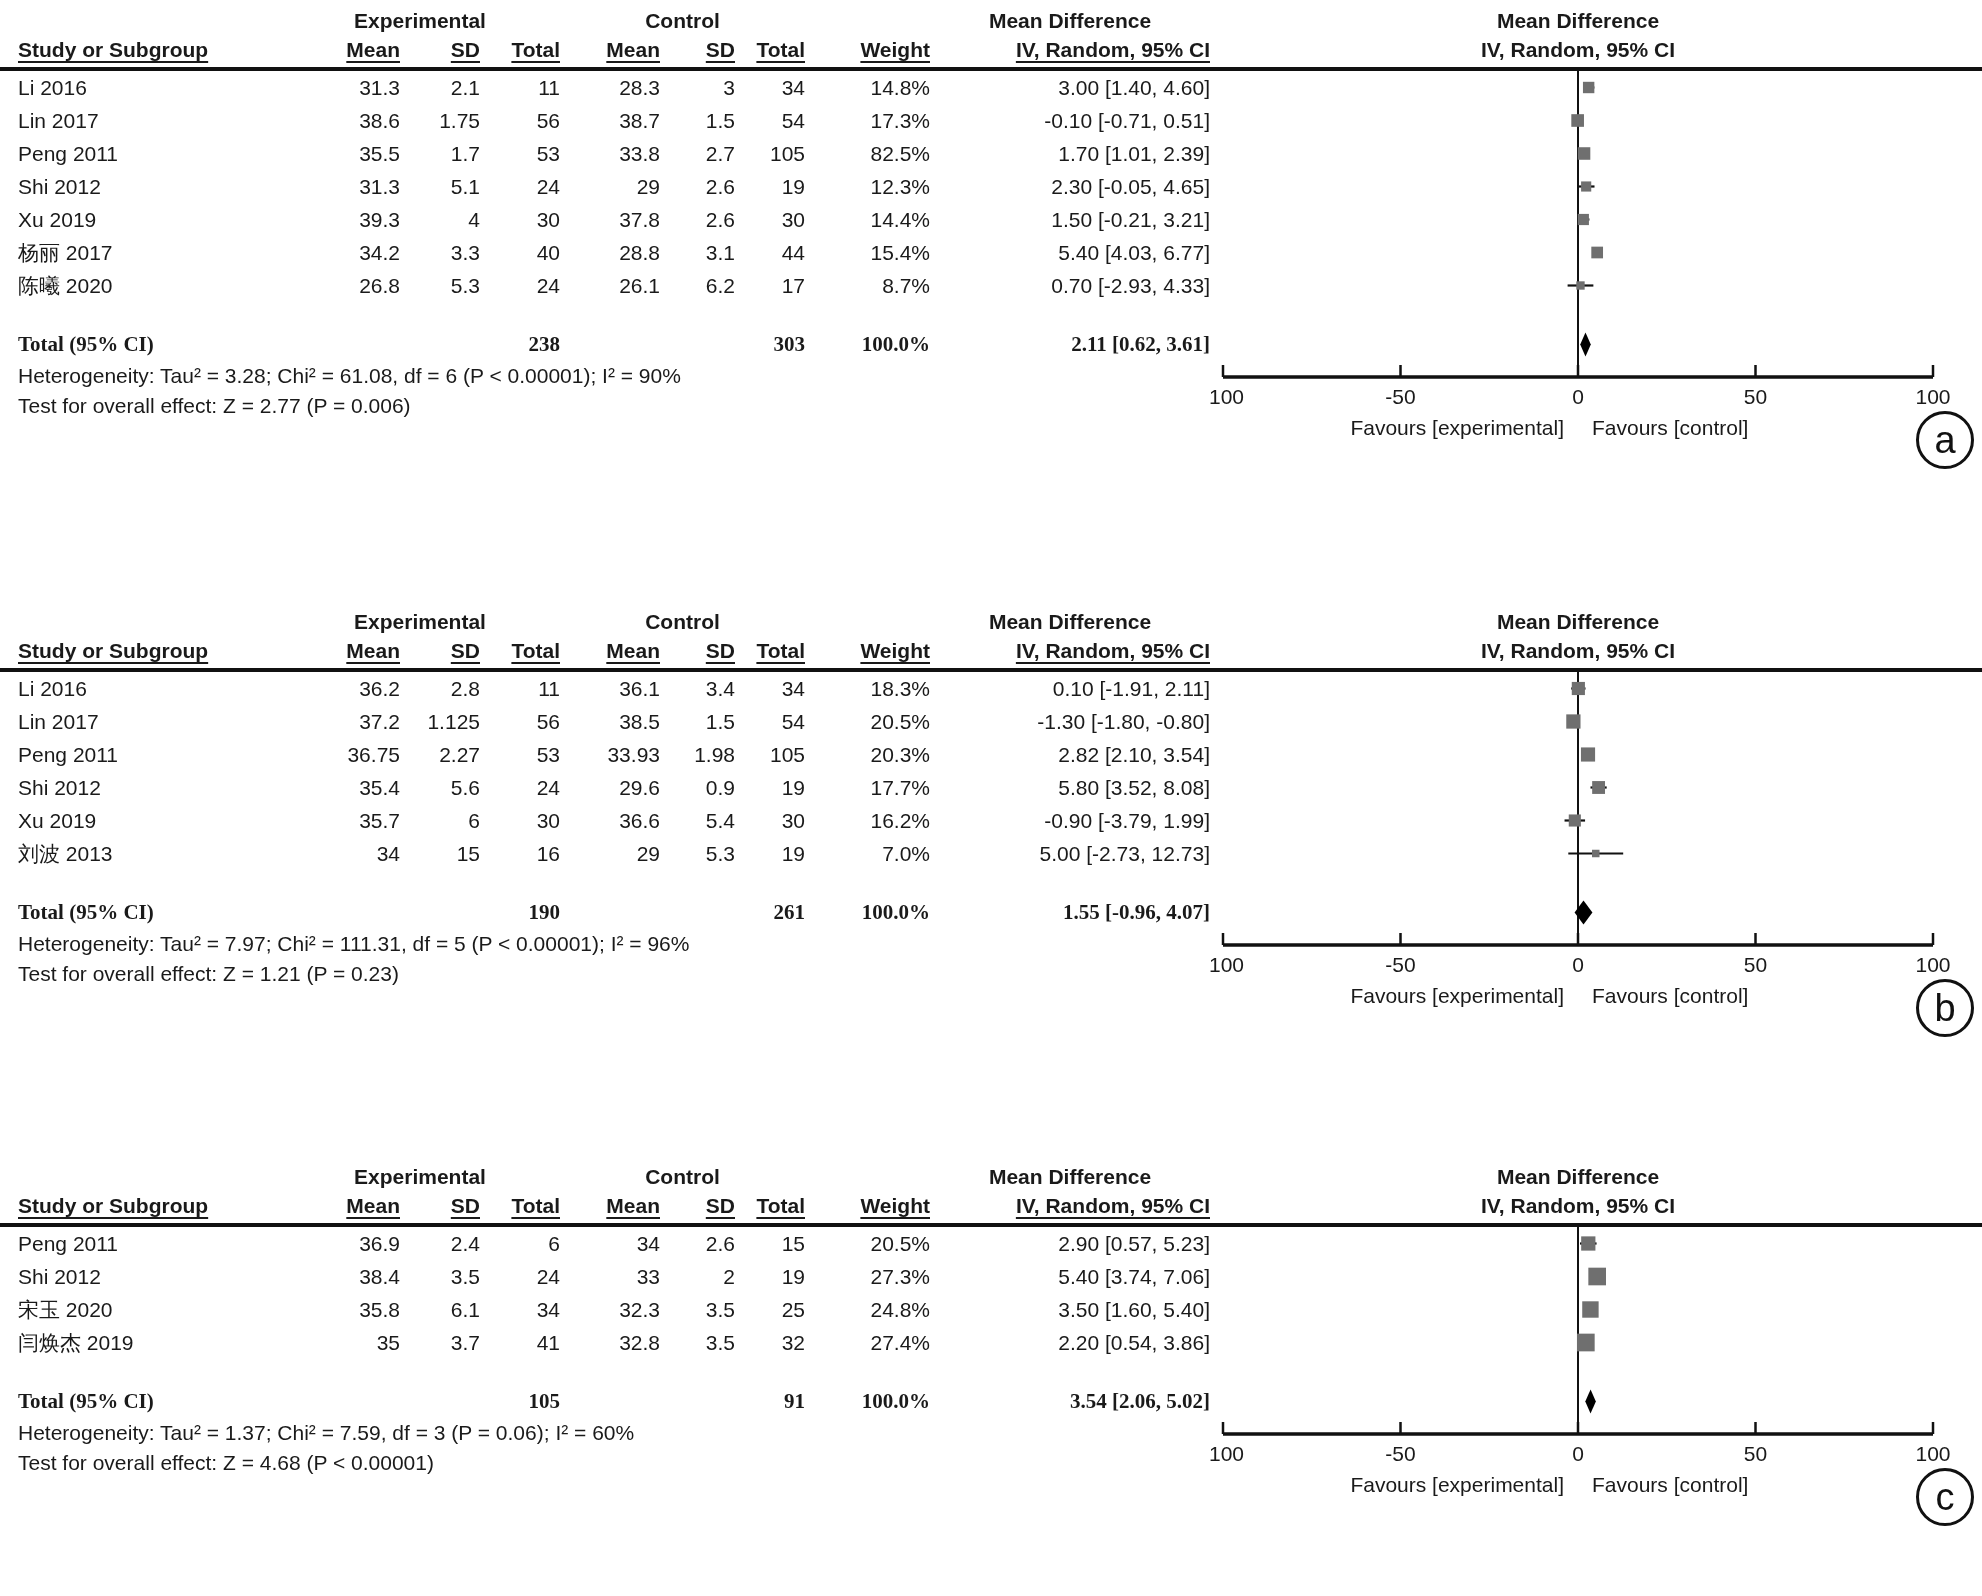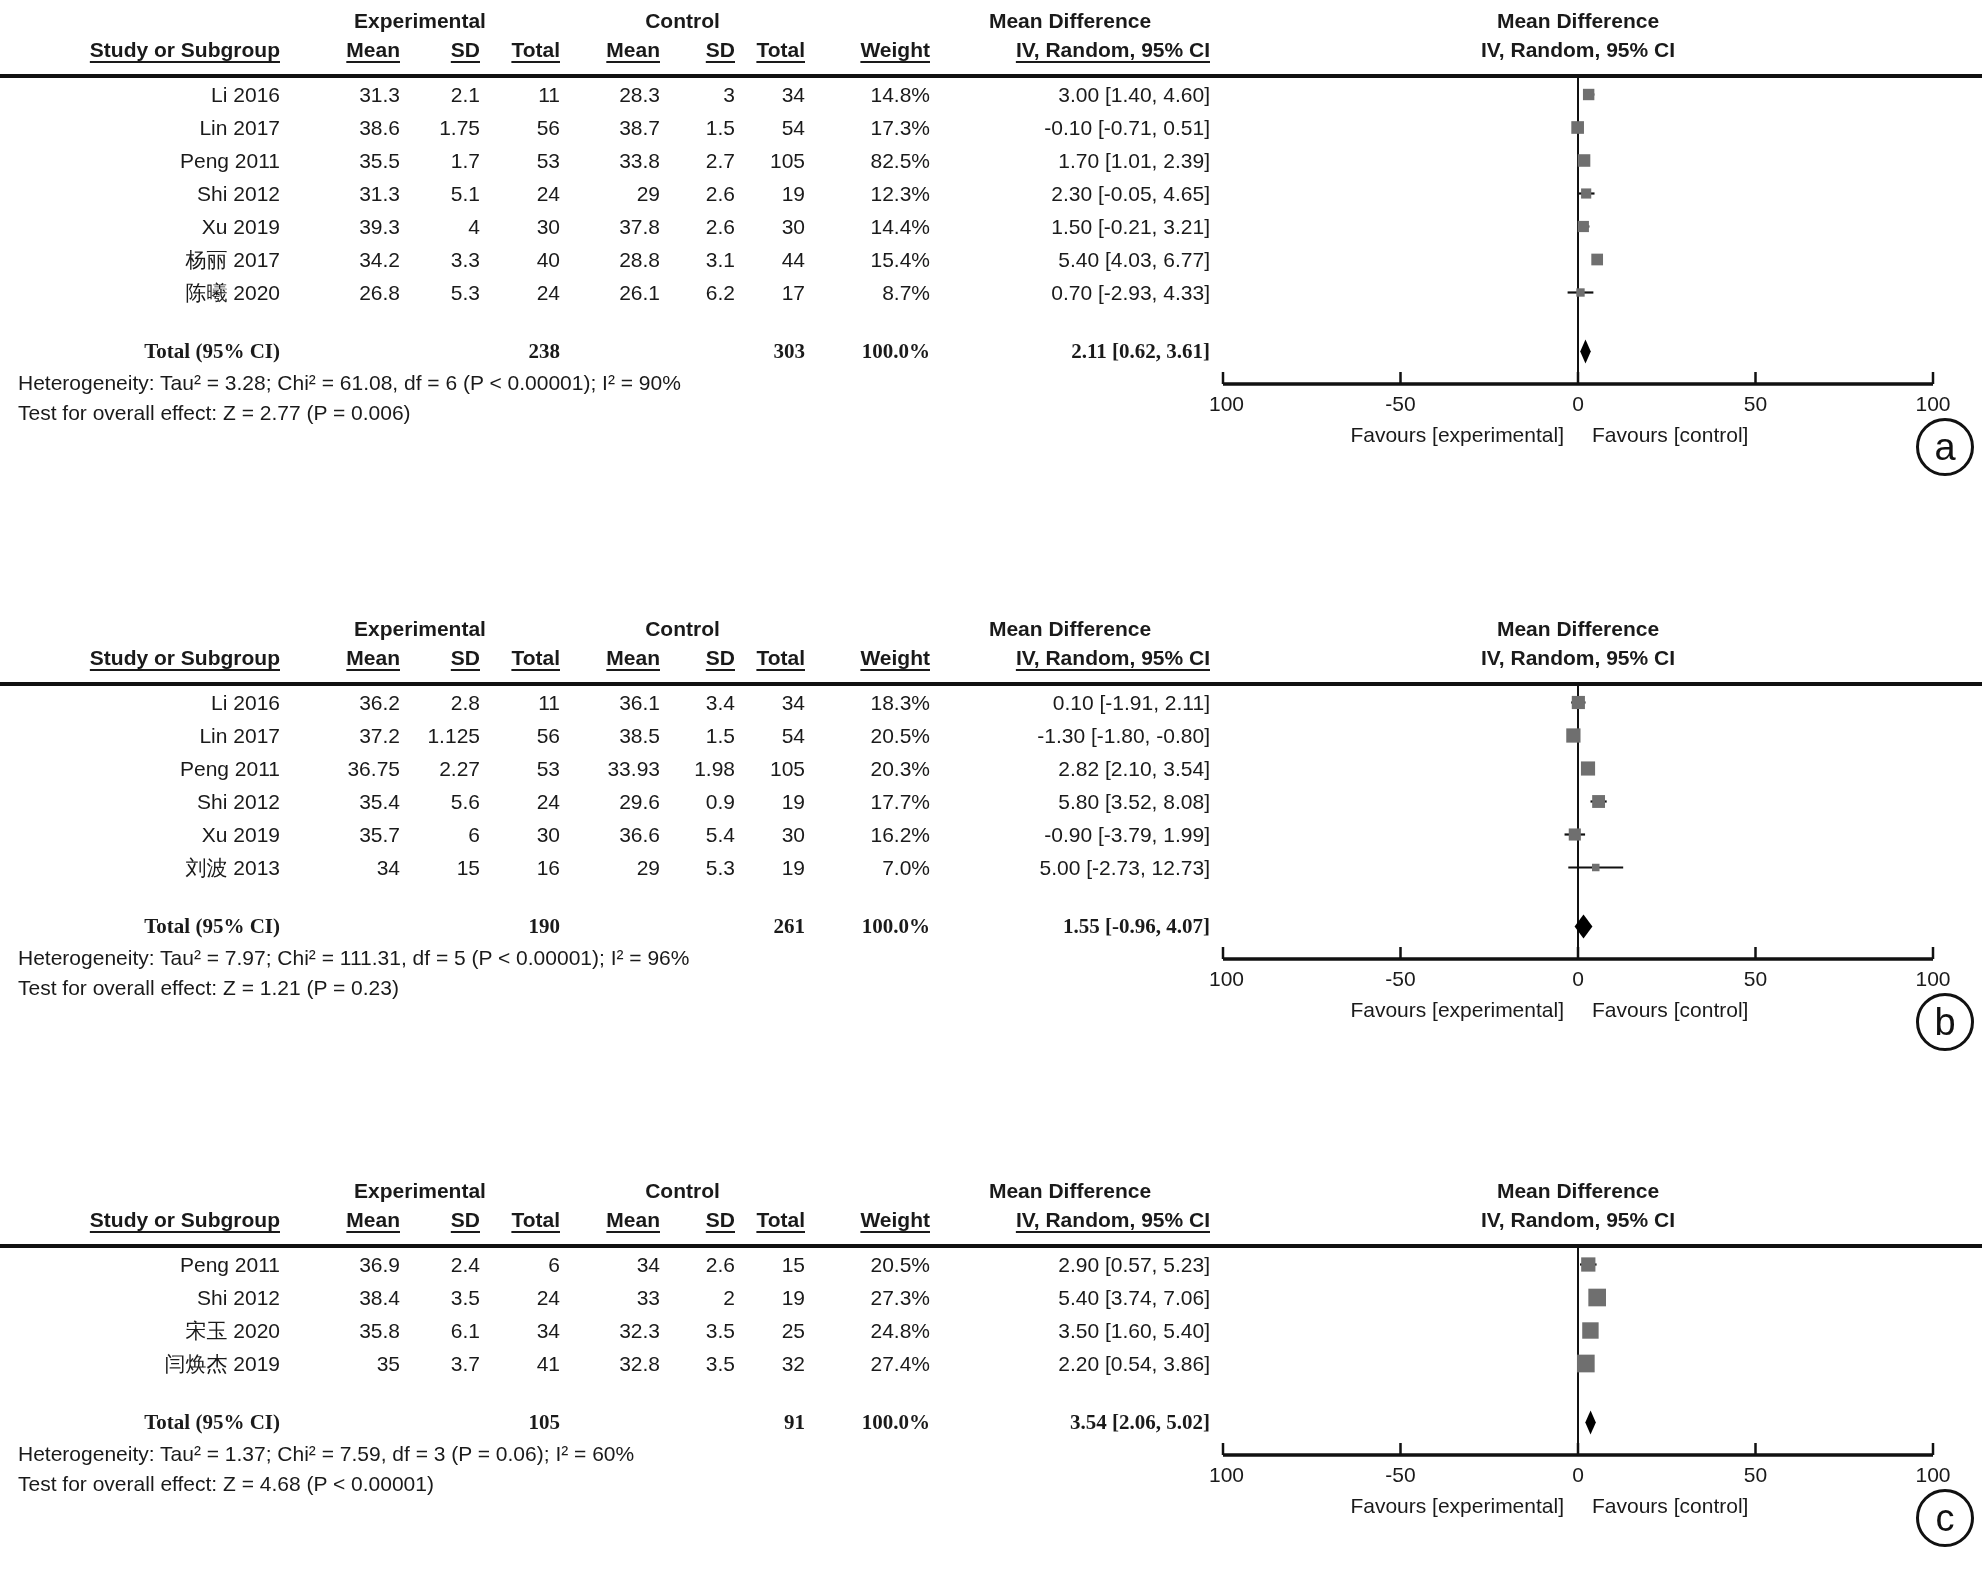--- a/index.html
+++ b/index.html
@@ -6,36 +6,36 @@
   body{
     width:1982px;height:1596px;background:#ffffff;
     font-family:"Liberation Sans","DejaVu Sans",sans-serif;
     color:#1a1a1a;overflow:hidden;
   }
   .panel{display:block;}
   #figure-root .panel:nth-child(1){margin-top:6px;}
   #figure-root .panel:nth-child(2){margin-top:158px;}
   #figure-root .panel:nth-child(3){margin-top:145px;}
 
-  .panel-hdr{display:flex;border-bottom:4px solid #111;padding-bottom:10px;}
+  .panel-hdr{display:flex;border-bottom:4px solid #111;padding-bottom:3px;}
   .hdr-left{width:1210px;flex:0 0 auto;}
   .hdr-right{width:772px;flex:0 0 auto;}
   .hdr-line{height:29px;line-height:29px;}
   .plot-hdr-inner{width:736px;text-align:center;font-weight:bold;font-size:21px;white-space:nowrap;}
 
   .trow{display:grid;grid-template-columns:280px 120px 80px 80px 100px 75px 70px 125px 280px;}
   .hdr1row span,.hdr2row span{font-weight:bold;font-size:21px;white-space:nowrap;}
   .hdr2row span{text-decoration:underline;text-decoration-thickness:2px;text-underline-offset:4px;}
   .h-exp{grid-column:2/5;text-align:center;}
   .h-ctl{grid-column:5/8;text-align:center;}
   .h-md{grid-column:9;text-align:center;}
 
   .c{font-size:21px;white-space:nowrap;}
   .c.num{text-align:right;}
-  .c.study{padding-left:18px;text-align:right;}
+  .c.study{padding-left:18px;text-align:left;}
   .study-row{height:33px;align-items:center;}
   .spacer{height:26px;}
   .total-row{height:33px;align-items:center;}
   .total-row .c{font-weight:bold;font-family:Liberation Serif, serif;}
   .meta{font-size:21px;line-height:30px;padding-left:18px;white-space:nowrap;}
 
   .panel-body{display:flex;}
   .table-col{width:1210px;flex:0 0 auto;}
   .plot-col{width:772px;flex:0 0 auto;position:relative;}
   .plot-col svg{display:block;}

